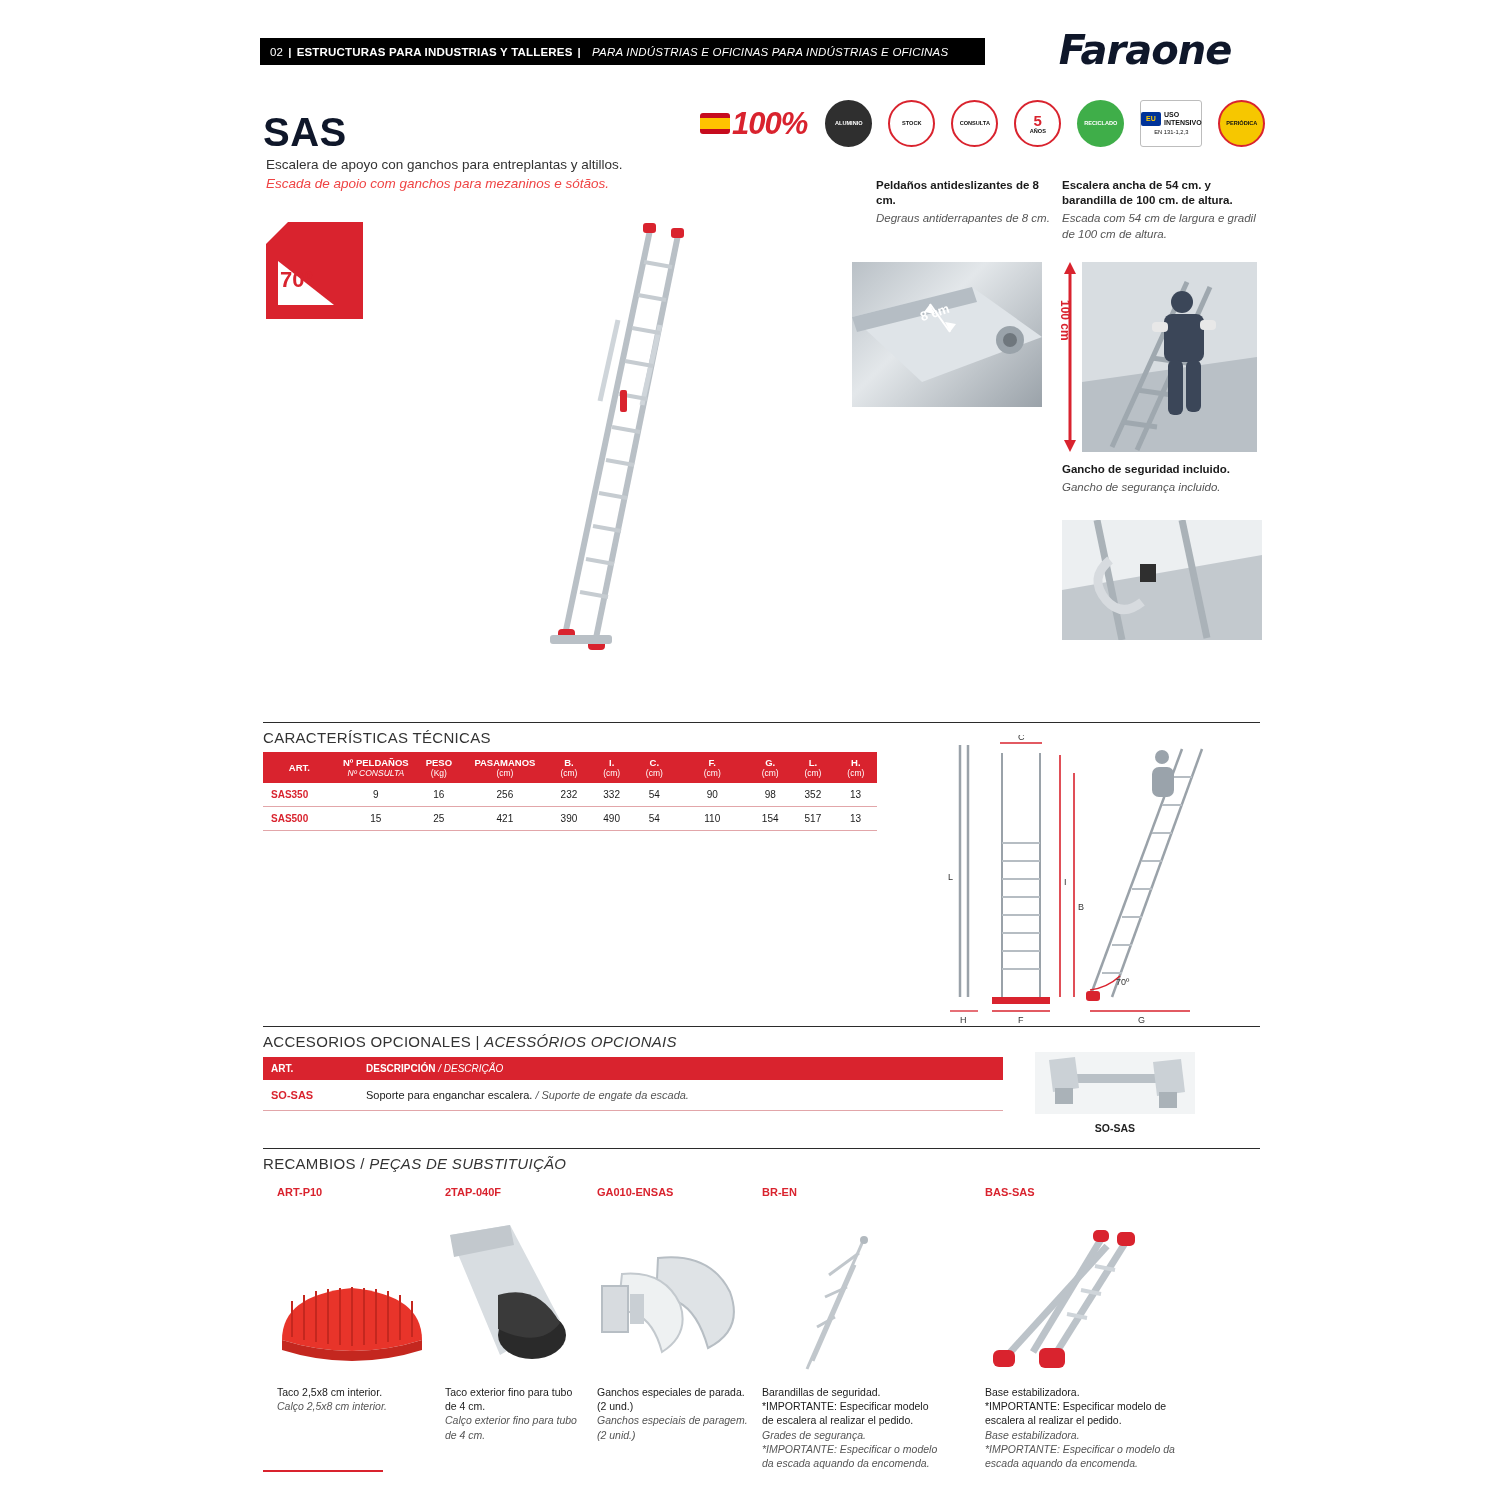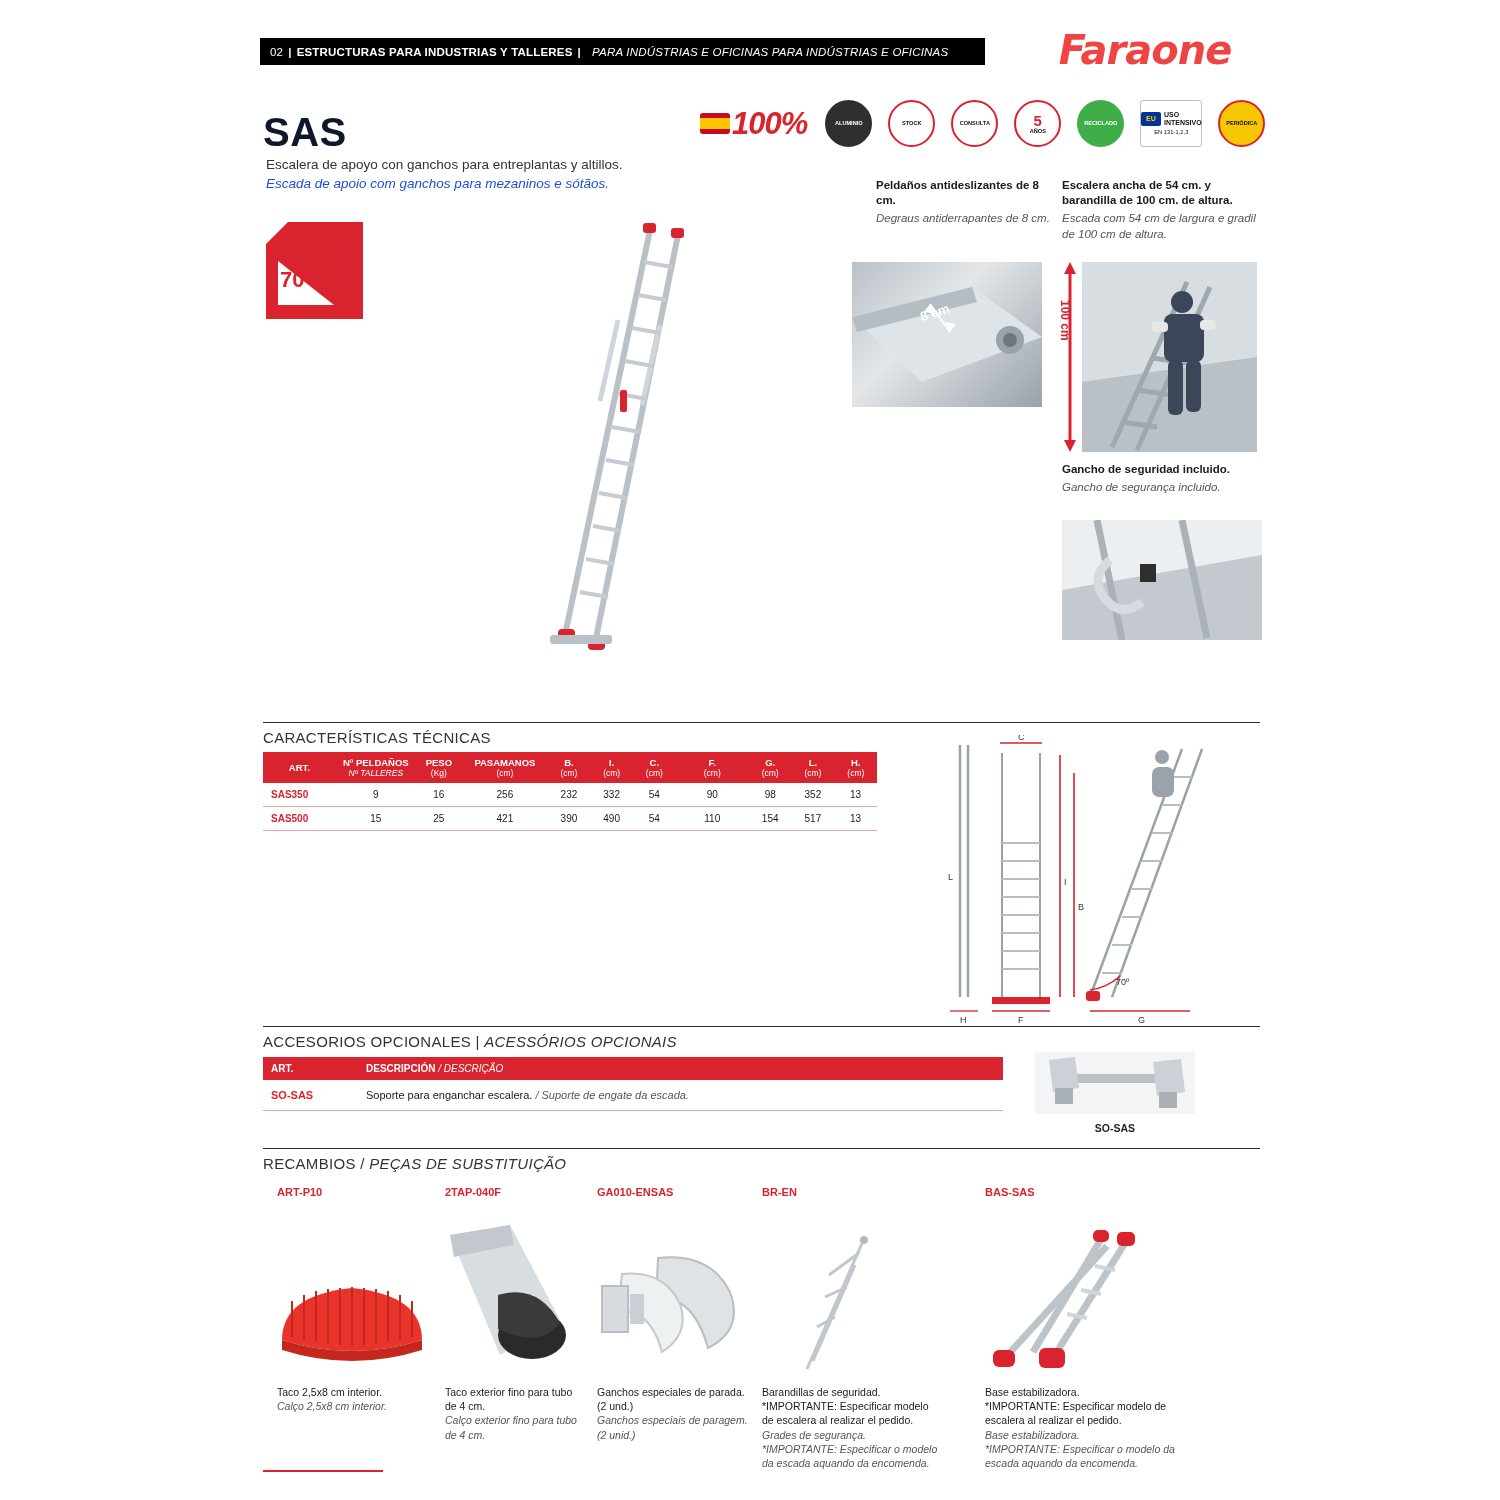--- a/index.html
+++ b/index.html
@@ -25,35 +25,35 @@
   .header-bar .hb-es { font-weight:bold; }
   .header-bar .hb-pt { font-style:italic; font-weight:normal; margin-left:6px; }
 
   .logo {
     position:absolute; left:1030px; top:26px; width:230px; height:48px;
     display:flex; align-items:center; justify-content:center;
   }
   .logo-text {
     font-family:"DejaVu Sans", sans-serif;
     font-weight:bold; font-style:italic;
-    font-size:40px; color:#ef4444; letter-spacing:-1px;
+    font-size:40px; color:#0f172a; letter-spacing:-1px;
   }
 
   
   .title-sas {
     position:absolute; left:263px; top:110px;
     font-size:40px; font-weight:bold; color:#0f172a; letter-spacing:.5px;
   }
   .subtitle-es {
     position:absolute; left:266px; top:157px;
     font-size:13.5px; color:#333;
   }
   .subtitle-pt {
     position:absolute; left:266px; top:176px;
-    font-size:13.5px; color:#1d4ed8; font-style:italic;
+    font-size:13.5px; color:#ef4444; font-style:italic;
   }
 
   
   .badges { position:absolute; left:700px; top:100px; display:flex; align-items:center; gap:16px; }
   .badge-circ {
     width:47px; height:47px; border-radius:50%;
     display:flex; align-items:center; justify-content:center; text-align:center;
     font-size:5.6px; font-weight:bold; line-height:1.12; padding:4px;
     color:#fff;
   }
@@ -373,21 +373,21 @@
 
   <div class="tech-wrap">
     <table class="tech">
       <thead>
         <tr>
           <th style="width:72px">
             <span>ART.</span>
           </th>
           <th style="width:78px">
             <span>Nº PELDAÑOS</span>
-            <span class="sub">Nº TALLERES</span>
+            <span class="sub">Nº CONSULTA</span>
           </th>
           <th style="width:46px">
             <span>PESO</span>
             <span class="unit">(Kg)</span>
           </th>
           <th style="width:84px">
             <span>PASAMANOS</span>
             <span class="unit">(cm)</span>
           </th>
           <th style="width:42px">

